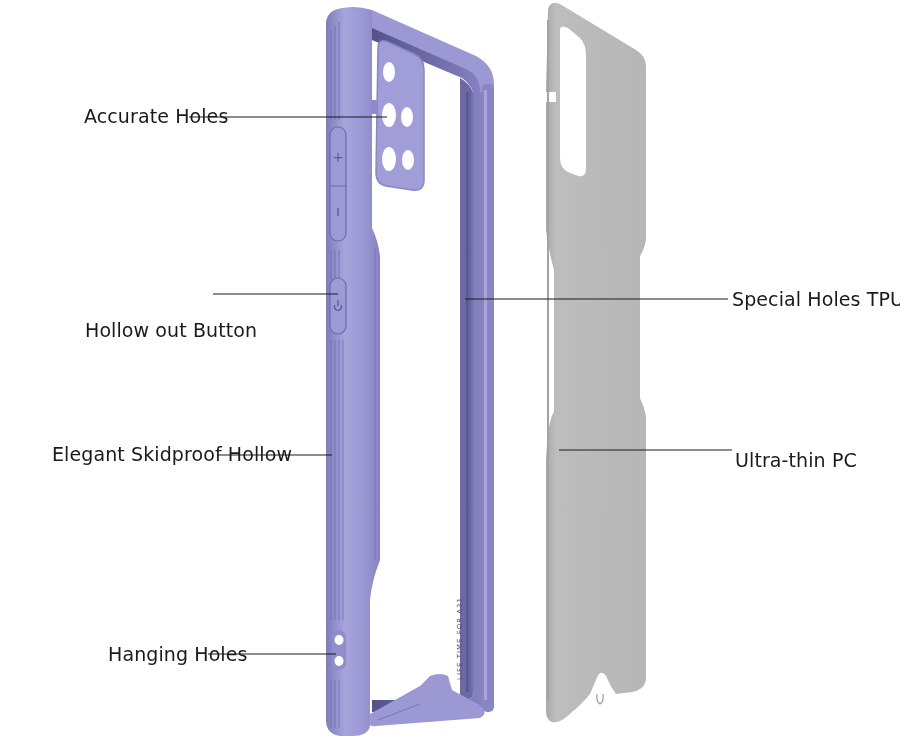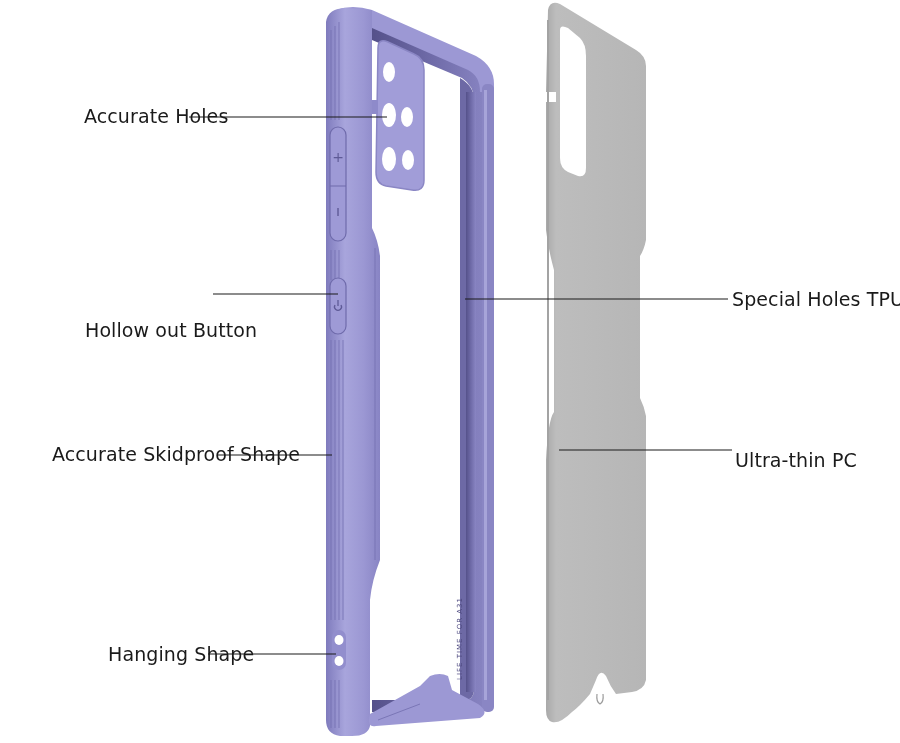--- a/index.html
+++ b/index.html
@@ -120,18 +120,18 @@
       <line x1="213" y1="294" x2="338" y2="294"></line>
       <line x1="217" y1="455" x2="332" y2="455"></line>
       <line x1="208" y1="654" x2="336" y2="654"></line>
       <line x1="465" y1="299" x2="728" y2="299"></line>
       <line x1="559" y1="450" x2="732" y2="450"></line>
     </g>
   </svg>
 
   <div class="label left" style="left:84px; top:108px;">Accurate Holes</div>
   <div class="label left" style="left:85px; top:286px;margin-top:36px;">Hollow out Button</div>
-  <div class="label left" style="left:52px; top:446px;">Accurate Skidproof Shape</div>
-  <div class="label left" style="left:108px; top:646px;">Hanging Shape</div>
+  <div class="label left" style="left:52px; top:446px;">Elegant Skidproof Hollow</div>
+  <div class="label left" style="left:108px; top:646px;">Hanging Holes</div>
   <div class="label" style="left:732px; top:291px;">Special Holes TPU</div>
   <div class="label" style="left:735px; top:452px;">Ultra-thin PC</div>
 
 </div>
 
 </body></html>

